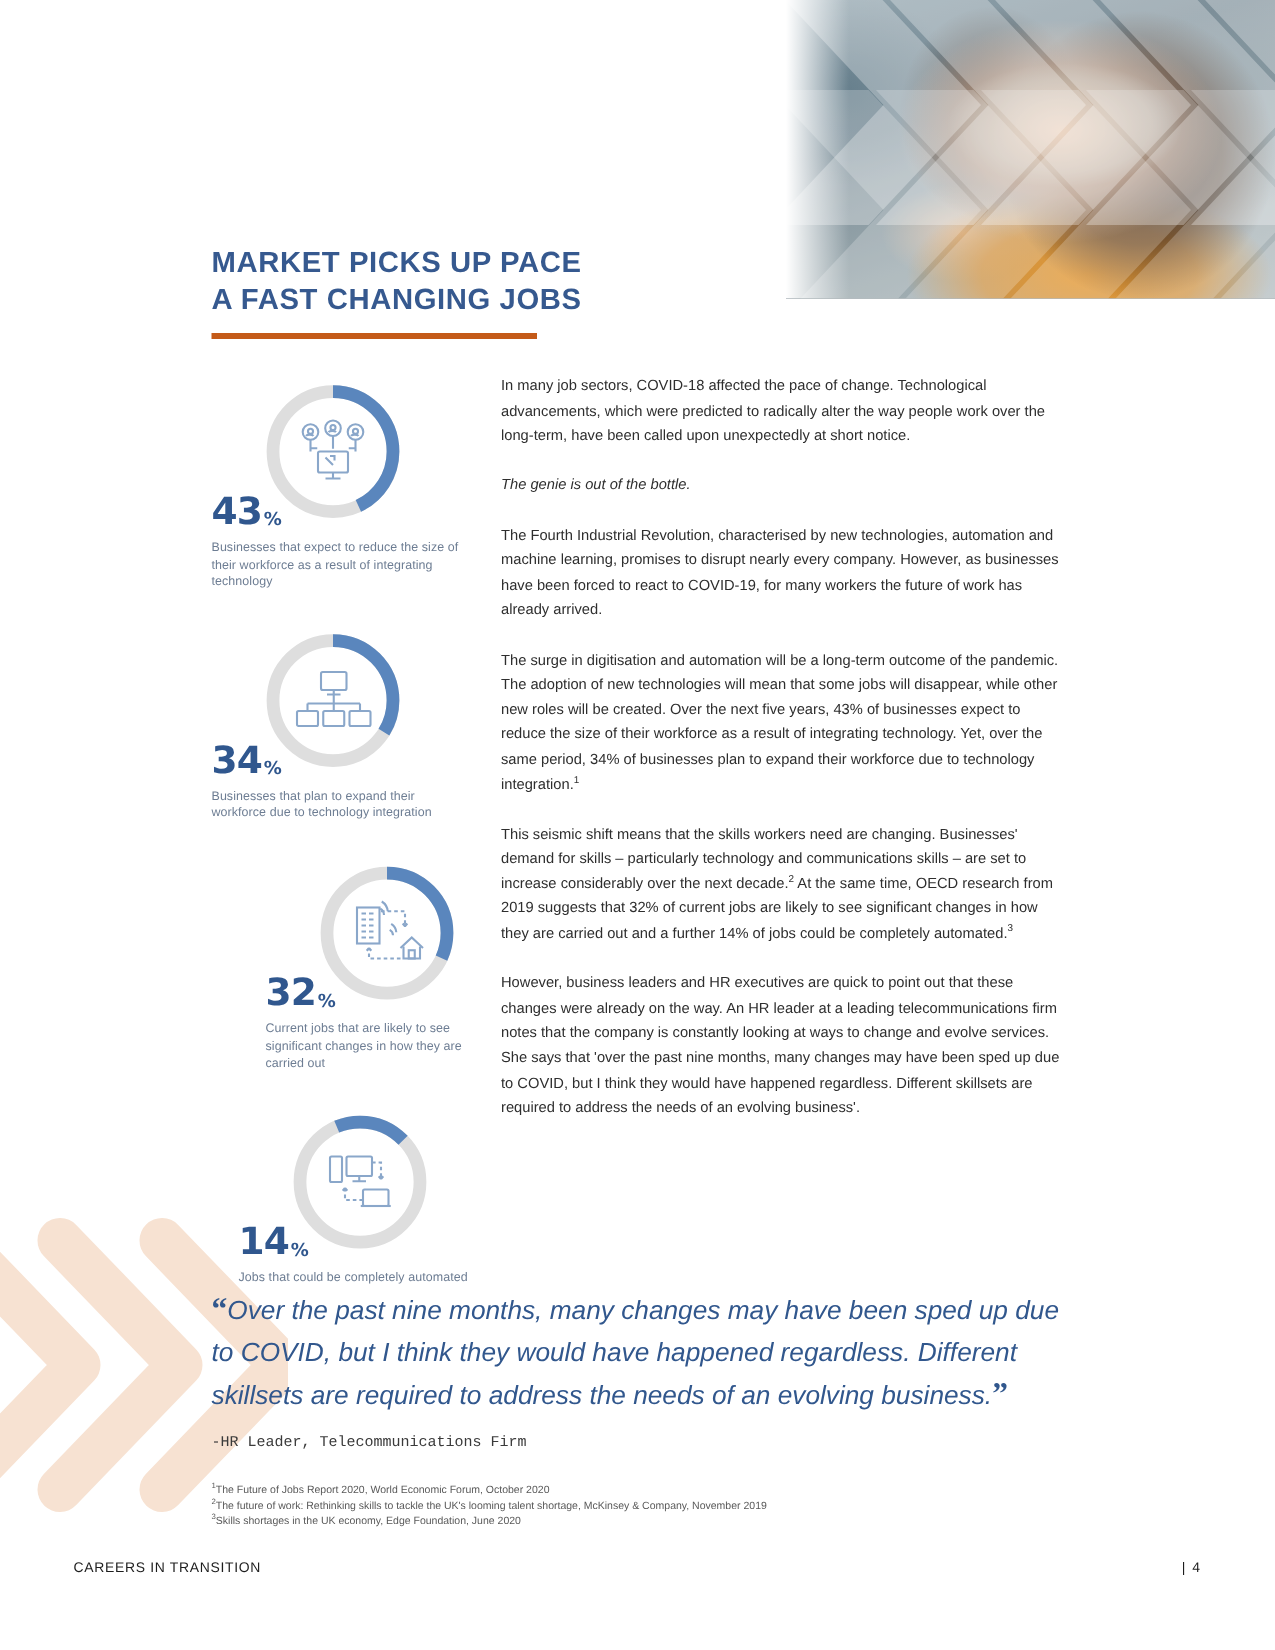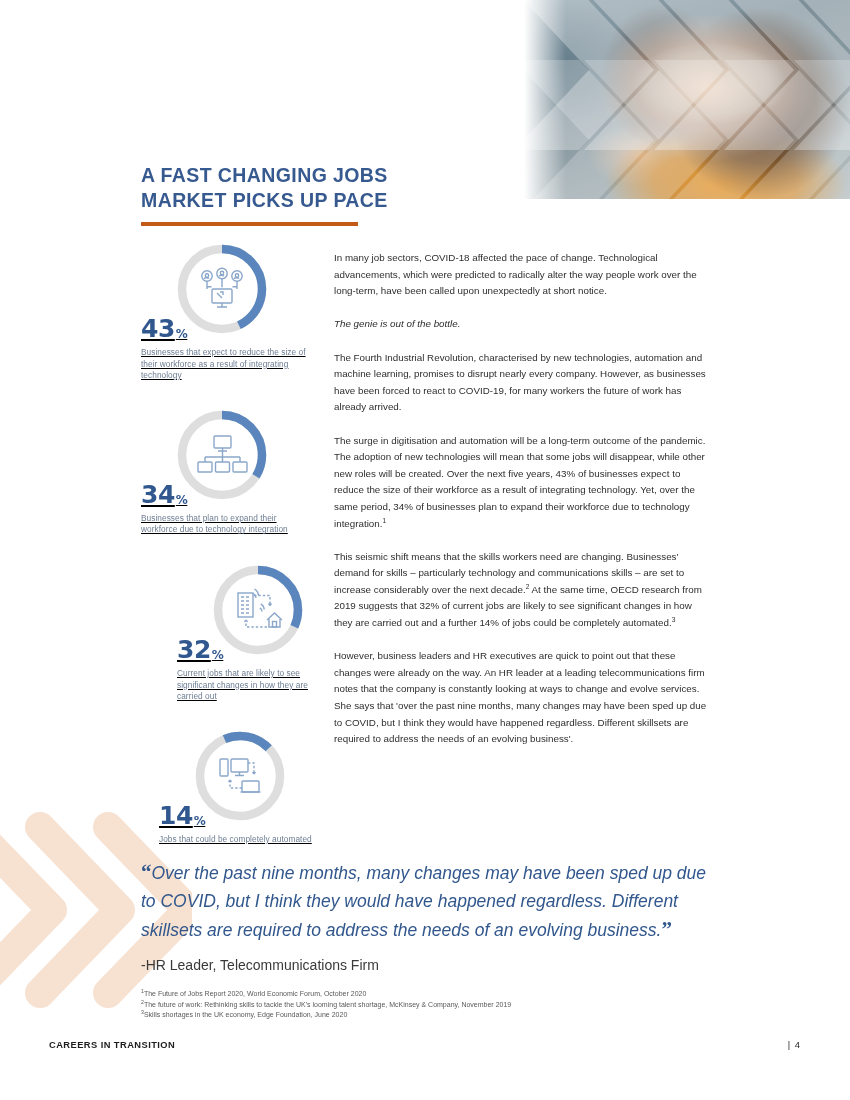--- a/index.html
+++ b/index.html
@@ -85,23 +85,22 @@
     margin-top: 9px;
     width: 217px;
     height: 3.5px;
     background: #c45a18;
   }
 
   
   .stats {
     position: absolute;
     left: 141px;
-    top: 240px;
+    top: 252px;
     width: 180px;
-    text-decoration: underline;
   }
   .stat {
     position: relative;
     margin-bottom: 7px;
   }
   .donut-wrap {
     position: relative;
     width: 98px;
     height: 98px;
     margin-left: 32px;
@@ -178,22 +177,22 @@
   .pq-mark {
     font-style: normal;
     font-weight: bold;
     font-size: 21px;
     color: #31578d;
     font-family: "Liberation Serif", serif;
   }
   .pq-attrib {
     margin-top: 13px;
     color: #3a3a3a;
-    font-size: 14px;
-    font-family: Liberation Sans, sans-serif;
+    font-size: 10px;
+    font-family: Liberation Mono, monospace;
   }
 
   
   .footnotes {
     position: absolute;
     left: 141px;
     top: 989px;
     width: 600px;
   }
   .footnote {
@@ -210,21 +209,21 @@
     left: 49px;
     right: 49px;
     top: 1040px;
     display: flex;
     align-items: center;
     justify-content: space-between;
   }
   .footer-title {
     color: #1d1d1d;
     font-size: 9.3px;
-    font-weight: bold;
+    font-weight: normal;
     letter-spacing: 0.45px;
     text-transform: uppercase;
     font-family: "Liberation Sans", sans-serif;
   }
   .footer-page {
     color: #1d1d1d;
     font-size: 9.3px;
     font-family: "Liberation Sans", sans-serif;
     letter-spacing: 1px;
   }
@@ -258,22 +257,22 @@
   <svg class="deco-chevrons" viewBox="0 0 230 200">
     <g fill="none" stroke="#f7e2d2" stroke-width="30" stroke-linecap="round" stroke-linejoin="round">
       <polyline points="10,15 90,98 10,181"></polyline>
       <polyline points="78,15 158,98 78,181"></polyline>
       <polyline points="146,15 226,98 146,181"></polyline>
     </g>
   </svg>
 
   <div class="title-block">
     <div class="doc-title">
+      <div>MARKET PICKS UP PACE</div>
       <div>A FAST CHANGING JOBS</div>
-      <div>MARKET PICKS UP PACE</div>
     </div>
     <div class="title-rule"></div>
   </div>
 
   <div class="stats">
 
     <div class="stat" style="margin-bottom:11px;">
       <div class="donut-wrap">
         <svg width="98" height="98" viewBox="0 0 98 98">
           <circle cx="49" cy="49" r="40" fill="none" stroke="#dedede" stroke-width="8.5"></circle>

